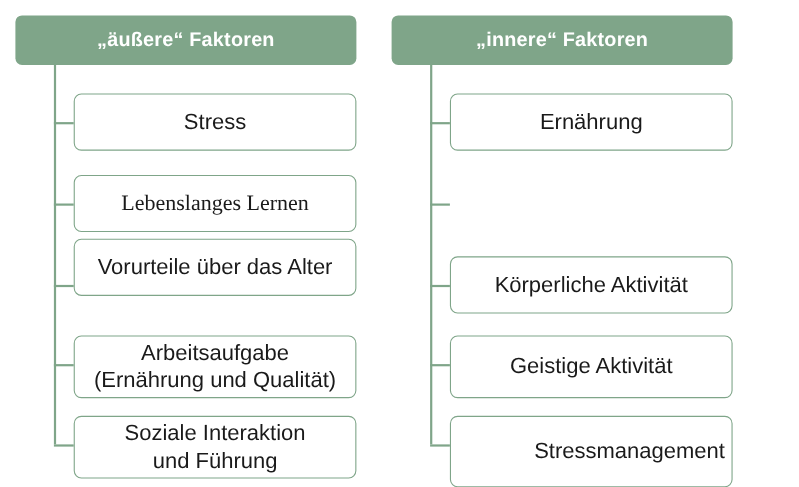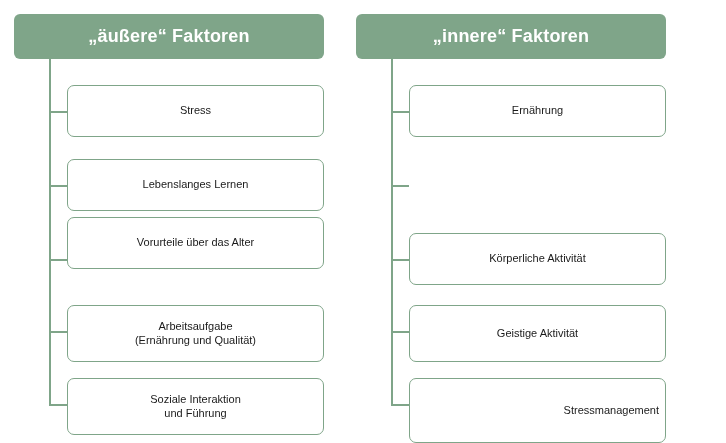--- a/index.html
+++ b/index.html
@@ -51,21 +51,21 @@
     width: 257px;
     height: 52px;
     border: 1.6px solid #7fa589;
     border-radius: 7px;
     background: #ffffff;
     display: flex;
     align-items: center;
     justify-content: center;
     text-align: center;
     color: #1a1a1a;
-    font-size: 11px;
+    font-size: 20px;
     line-height: 1.25;
     box-sizing: border-box;
     padding: 0 6px;
   }
   .node .inner {
     width: 100%;
     white-space: pre-line;
   }
 
   
@@ -97,21 +97,21 @@
 
     <div class="stub" style="top: 111px;"></div>
     <div class="stub" style="top: 185px;"></div>
     <div class="stub" style="top: 259px;"></div>
     <div class="stub" style="top: 331px;"></div>
     <div class="stub" style="top: 404px;"></div>
 
     <div class="node" style="top: 85px;">
       <span class="inner">Stress</span>
     </div>
-    <div class="node" style="top: 159px;">
+    <div class="node" style="top: 159px; font-family: Liberation Serif, serif;">
       <span class="inner">Lebenslanges Lernen</span>
     </div>
     <div class="node" style="top: 217px;">
       <span class="inner">Vorurteile über das Alter</span>
     </div>
     <div class="node" style="top: 305px; height: 57px;">
       <span class="inner">Arbeitsaufgabe
 (Ernährung und Qualität)</span>
     </div>
     <div class="node" style="top: 378px; height: 57px;">

